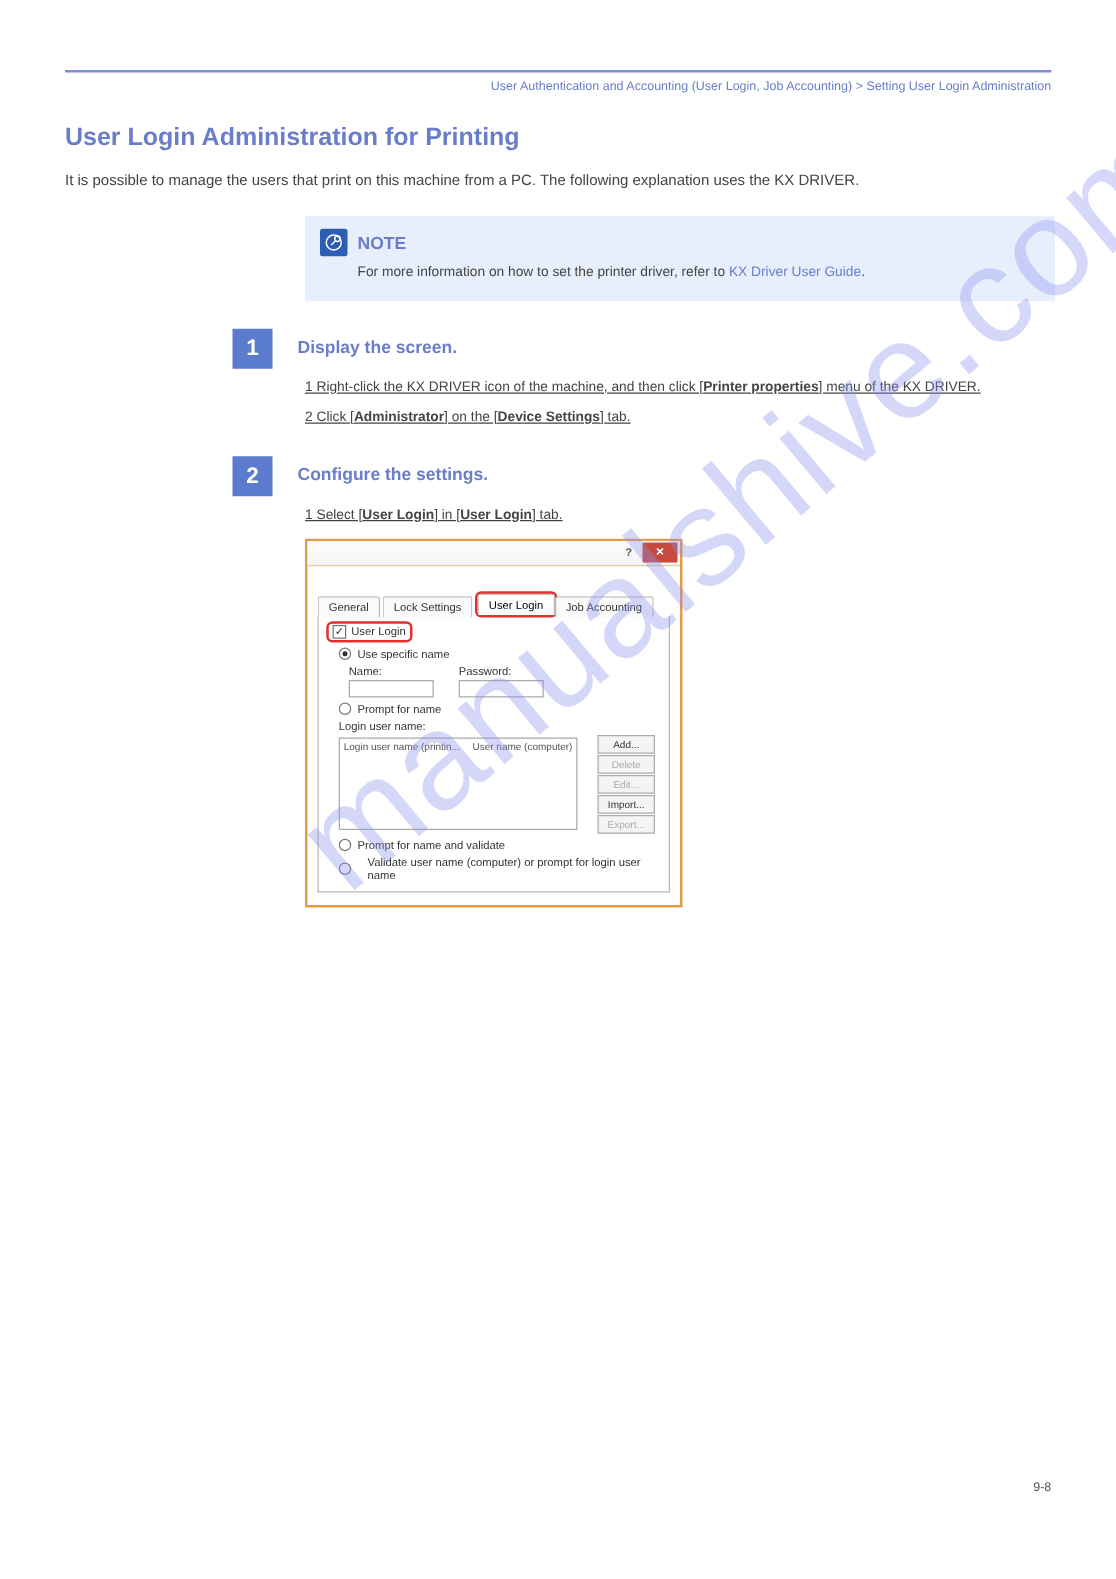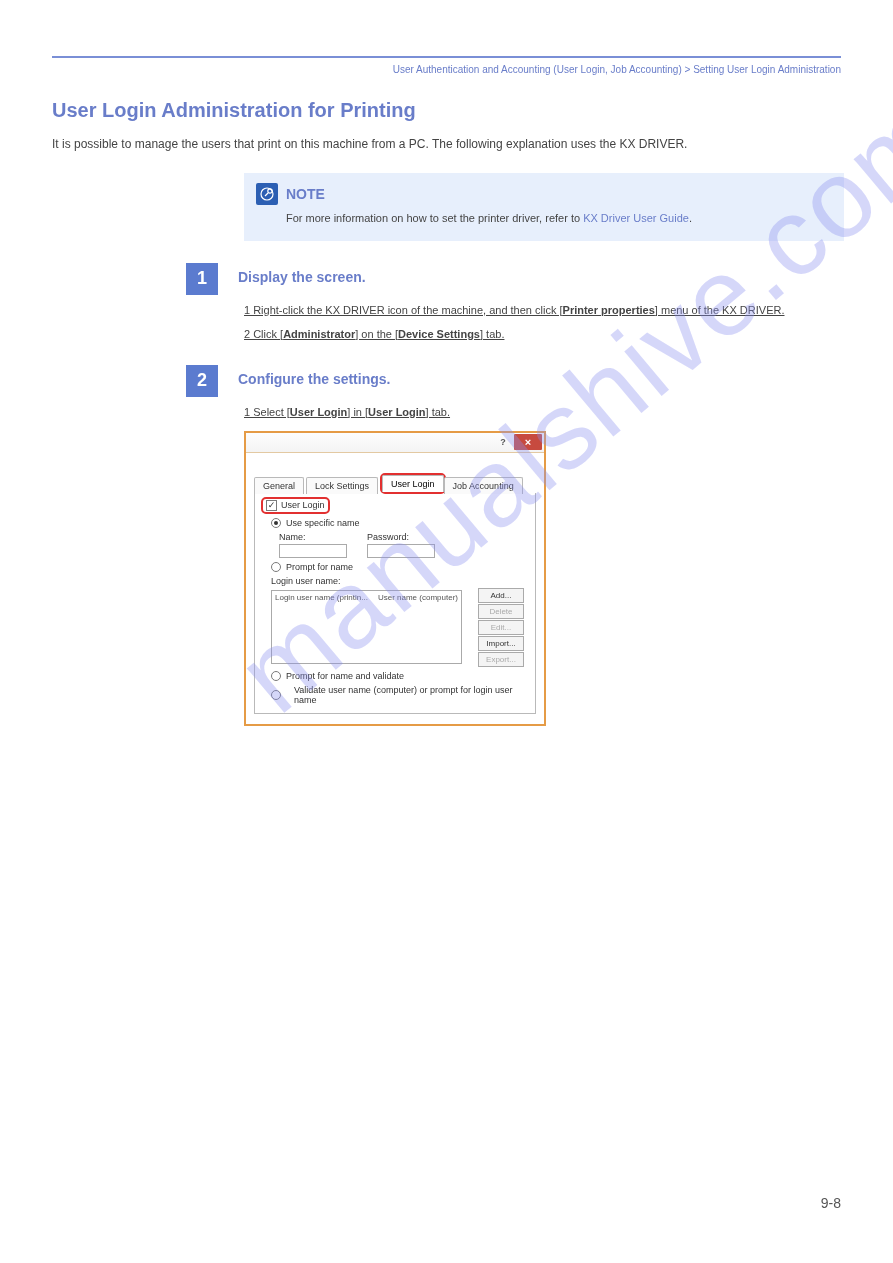--- a/index.html
+++ b/index.html
@@ -181,23 +181,23 @@
     color: #8a8ff0;
     opacity: 0.35;
     transform: rotate(-40deg);
     transform-origin: center;
     pointer-events: none;
     letter-spacing: 2px;
     white-space: nowrap;
   }
   .footer {
     position: absolute;
-    bottom: 52px;
+    bottom: 67px;
     right: 52px;
-    font-size: 14px;
+    font-size: 10px;
     color: #555;
   }
 </style>
 </head>
 <body>
 
 <div class="page">
   <div class="top-rule"></div>
   <div class="header-right">User Authentication and Accounting (User Login, Job Accounting) &gt; Setting User Login Administration</div>
 

